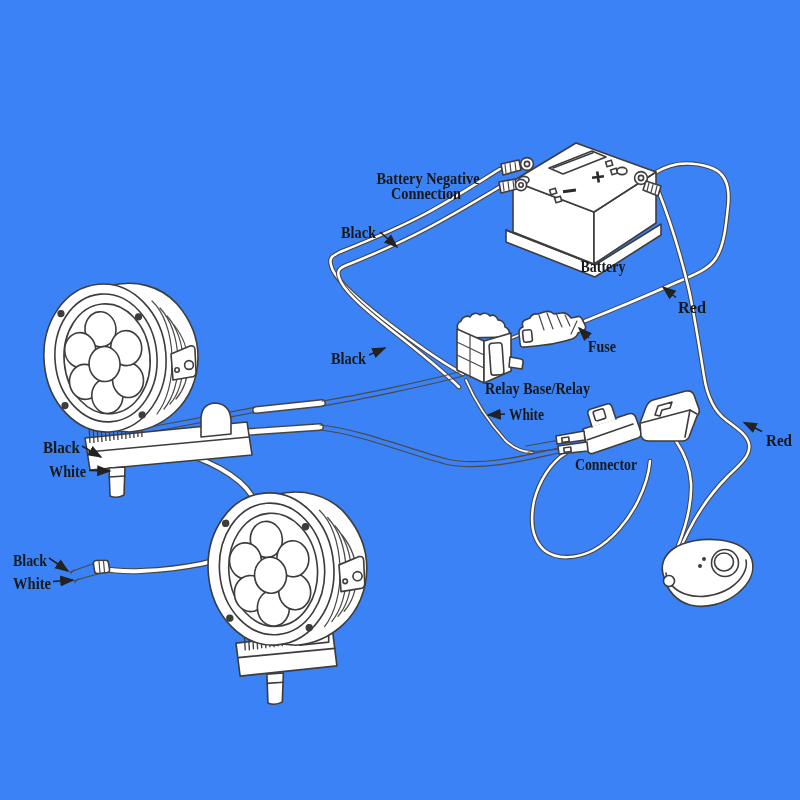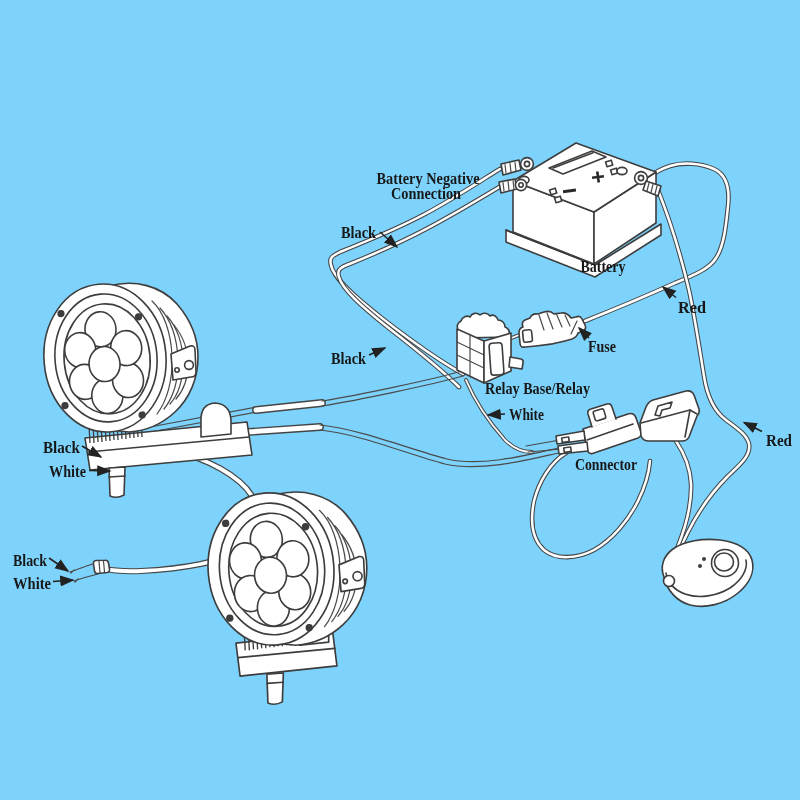--- a/index.html
+++ b/index.html
@@ -1,16 +1,16 @@
 <!DOCTYPE html>
 <html><head>
 <meta charset="utf-8">
 <style>
   html,body{margin:0;padding:0;background:#ffffff;}
-  .stage{position:relative;width:800px;height:800px;background:#7dd3fc;overflow:hidden;}
+  .stage{position:relative;width:800px;height:800px;background:#3b82f6;overflow:hidden;}
   svg{display:block;}
   .ln{stroke:#3d3d3d;stroke-width:1.6;fill:none;stroke-linecap:round;stroke-linejoin:round;}
   .lnf{stroke:#3d3d3d;stroke-width:1.6;fill:#ffffff;stroke-linecap:round;stroke-linejoin:round;}
   .thin{stroke:#4a4a4a;stroke-width:1.2;fill:none;stroke-linecap:round;}
   .tube{stroke:#454545;stroke-width:4.6;fill:none;stroke-linecap:round;stroke-linejoin:round;}
   .tube-core{stroke:#ffffff;stroke-width:2.5;fill:none;stroke-linecap:round;stroke-linejoin:round;}
   .sleeve{stroke-width:7.8;}
   .tube-core.sleeve{stroke-width:5.0;}
   .cable{stroke-width:6.2;}
   .tube-core.cable{stroke-width:3.8;}

